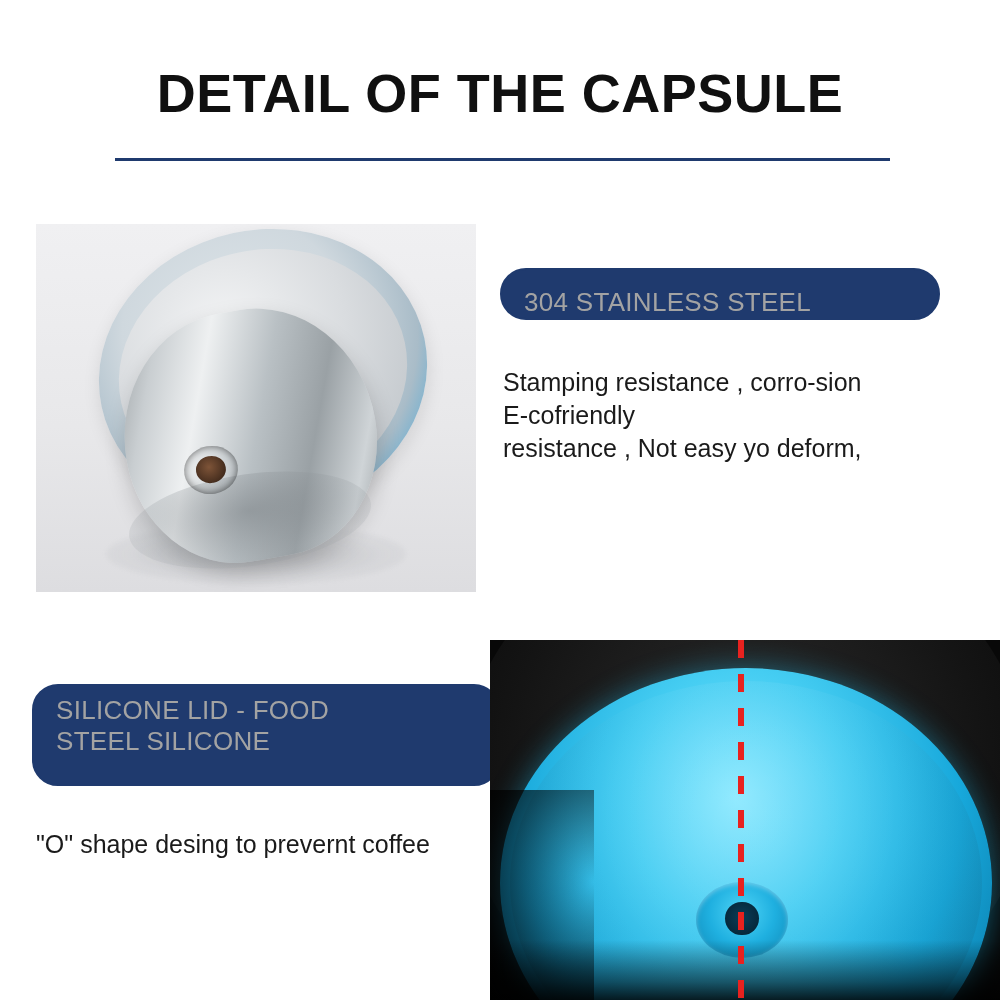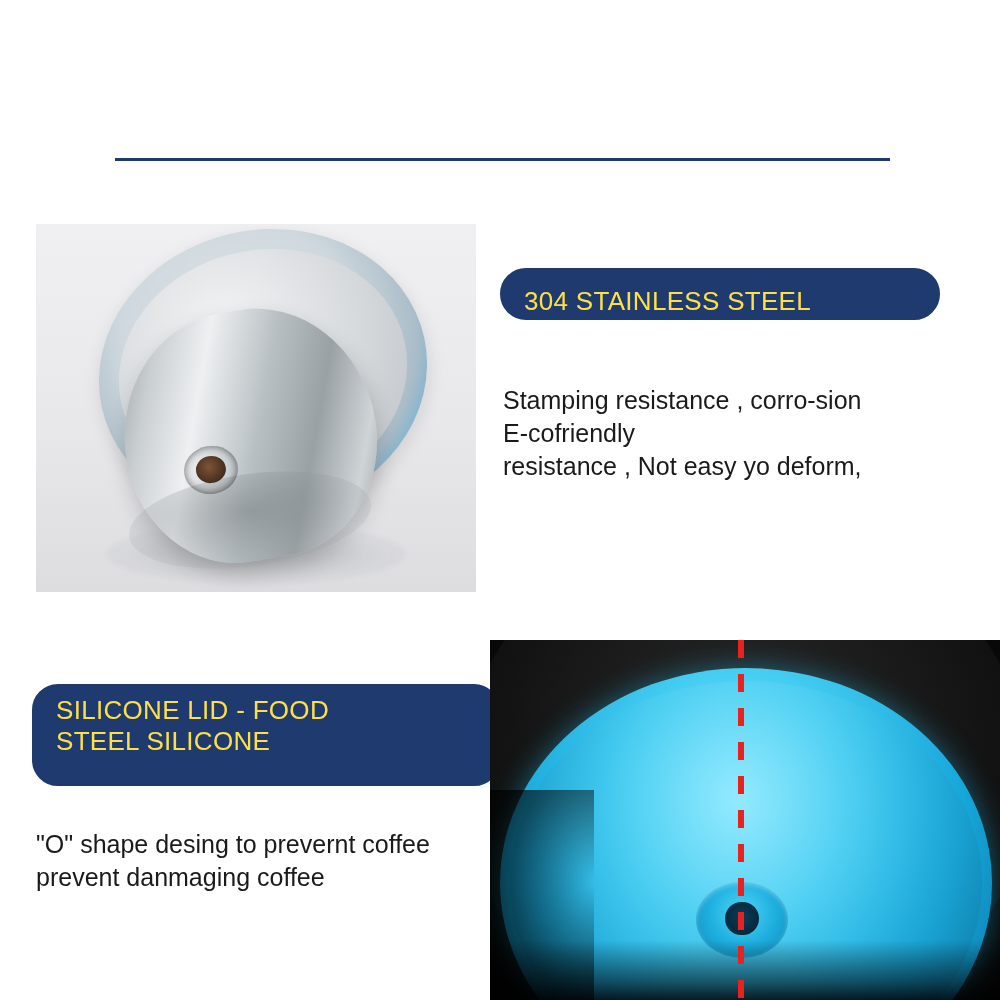--- a/index.html
+++ b/index.html
@@ -133,28 +133,28 @@
     border-radius: 50%;
     background: radial-gradient(ellipse at 50% 50%, rgba(90,95,100,0.30) 0%, rgba(140,145,150,0.10) 60%, rgba(255,255,255,0) 100%);
     filter: blur(2px);
   }
 
   
   .badge {
     position: absolute;
     box-sizing: border-box;
     background: #1f3a6e;
-    color: #fde047;
+    color: #a3a3a3;
     border: 2px solid #1f3a6e;
     border-radius: 26px;
     display: flex;
-    align-items: flex-start;
+    align-items: flex-end;
     font-size: 26px;
     letter-spacing: 0.3px;
-    padding: 16px 22px;
+    padding: 0 22px;
     font-family: "Liberation Sans", sans-serif;
   }
   .badge-steel {
     left: 500px;
     top: 268px;
     width: 440px;
     height: 52px;
   }
   .badge-silicone {
     left: 32px;
@@ -172,21 +172,21 @@
   
   .para {
     position: absolute;
     color: #1a1a1a;
     font-size: 25px;
     line-height: 1.32;
     font-family: "Liberation Sans", sans-serif;
   }
   .para-steel {
     left: 503px;
-    top: 384px;
+    top: 366px;
     width: 450px;
   }
   .para-silicone {
     left: 36px;
     top: 828px;
     width: 470px;
   }
   .para .line { display: block; }
 
   
@@ -274,20 +274,21 @@
       #e8221f 0px, #e8221f 18px,
       rgba(0,0,0,0) 18px, rgba(0,0,0,0) 34px
     );
   }
 </style>
 </head>
 <body>
 
 <div class="page">
 
+  <div class="title">DETAIL OF THE CAPSULE</div>
   <div class="title-rule"></div>
 
   <div class="photo-steel">
     <div class="floor"></div>
     <div class="ground-shadow"></div>
     <div class="capsule-rim">
       <div class="capsule-rim-inner"></div>
     </div>
     <div class="capsule-body"></div>
     <div class="capsule-shade"></div>
@@ -306,21 +307,20 @@
     <span class="line">resistance , Not easy yo deform,</span>
   </div>
 
   <div class="badge badge-silicone">
     <span class="line">SILICONE LID - FOOD</span>
     <span class="line">STEEL SILICONE</span>
   </div>
 
   <div class="para para-silicone">
     <span class="line">"O" shape desing to prevernt coffee</span>
-    <span class="line">prevent danmaging coffee</span>
   </div>
 
   <div class="photo-lid">
     <div class="lid-outer-ring"></div>
     <div class="lid-disc">
       <div class="lid-disc-rim"></div>
     </div>
     <div class="lid-center">
       <div class="lid-center-hole"></div>
     </div>

